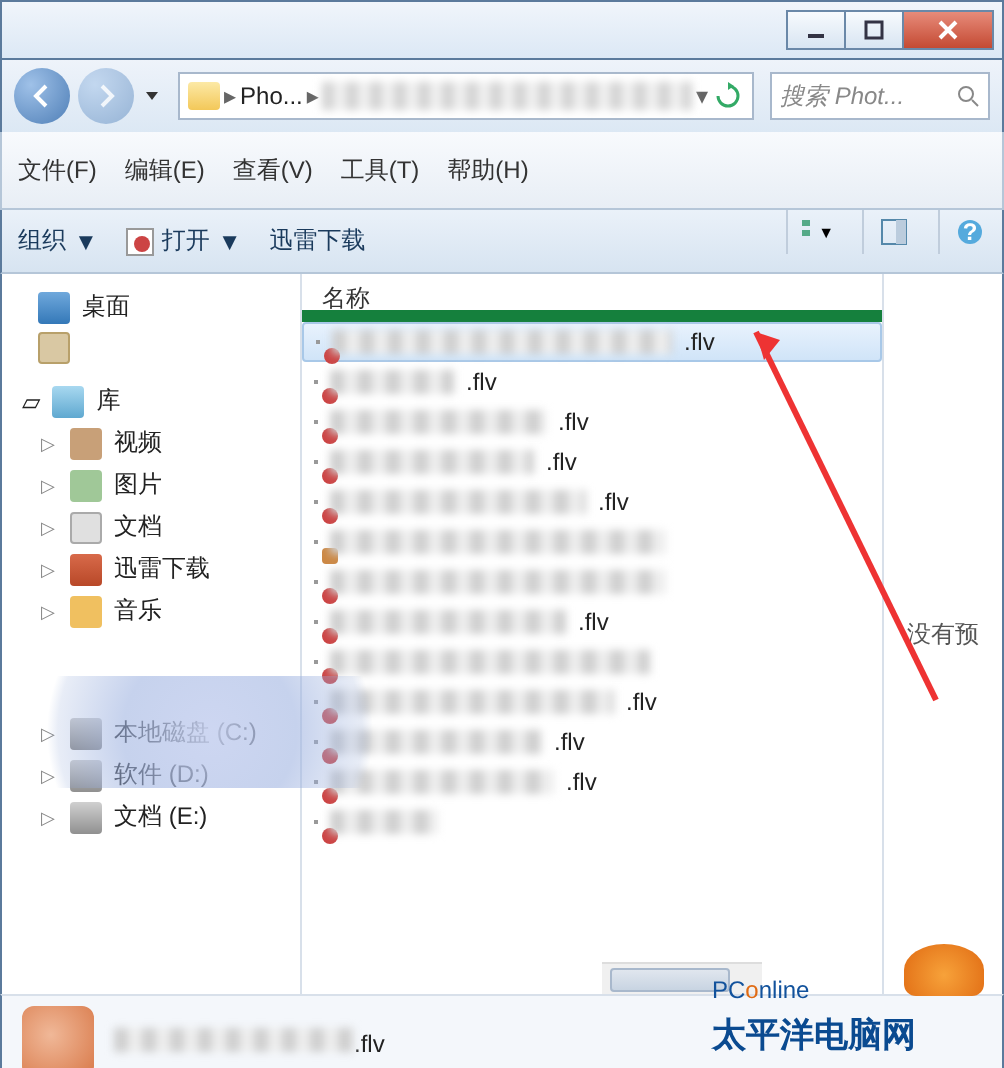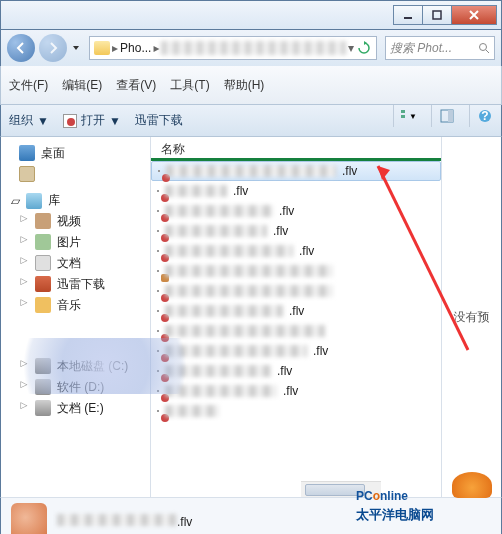--- a/index.html
+++ b/index.html
@@ -33,41 +33,41 @@
 
 
 .toolbar{height:32px;background:linear-gradient(#eaf1f9,#d7e4f1);border-left:1px solid #5b7a9c;border-right:1px solid #5b7a9c;border-bottom:1px solid #b5c6d8;display:flex;padding:0 8px;gap:14px}
 .toolbar .item{display:flex;align-items:center;gap:4px;cursor:pointer;color:#1a3a5c}
 .toolbar .spacer{flex:1}
 .toolbar .iconbtn{width:24px;height:22px;display:flex;align-items:center;justify-content:center;cursor:pointer;border-left:1px solid #c0cddc;padding-left:6px}
 
 
 .main{display:flex;height:360px;border-left:1px solid #5b7a9c;border-right:1px solid #5b7a9c;background:#fff;position:relative}
 .tree{width:150px;border-right:1px solid #d8e0ea;overflow:hidden;padding-top:6px}
-.tree .node{display:flex;gap:6px;padding:2px 4px 2px 18px;color:#222;cursor:pointer;white-space:nowrap}
+.tree .node{display:flex;align-items:center;gap:6px;padding:2px 4px 2px 18px;color:#222;cursor:pointer;white-space:nowrap}
 .tree .node .exp{width:10px;height:10px;display:flex;align-items:center;justify-content:center;color:#888;font-size:9px}
 .tree .ico{width:16px;height:16px;flex-shrink:0}
 .tree .hdr{padding:8px 4px 2px 10px;color:#222;display:flex;align-items:center;gap:6px}
 .ico.desktop{background:linear-gradient(#6fa8dc,#3478b8);border-radius:2px}
 .ico.recent{background:#d9c8a3;border:1px solid #b8a06a;border-radius:2px}
 .ico.folder{background:linear-gradient(#fce9a6,#f3c859);border-radius:2px}
 .ico.lib{background:linear-gradient(#a8d8f0,#5fa8d0);border-radius:2px}
 .ico.video{background:#c8a078;border-radius:2px}
 .ico.image{background:#a0c898;border-radius:2px}
 .ico.doc{background:#e0e0e0;border:1px solid #aaa;border-radius:2px}
 .ico.xl{background:linear-gradient(#d86a4a,#b84828);border-radius:2px}
 .ico.music{background:#f0c060;border-radius:2px}
 .ico.disk{background:linear-gradient(#d0d0d0,#909090);border-radius:2px}
 .ico.flv{background:#fff;border:1px solid #999;position:relative}
 .ico.flv::after{content:"";position:absolute;top:3px;left:3px;width:8px;height:8px;background:#c44;border-radius:50%}
 .ico.ra{background:#fff;border:1px solid #999;position:relative}
 .ico.ra::after{content:"";position:absolute;top:3px;left:3px;width:8px;height:8px;background:#c84;border-radius:2px}
 
 .filelist{flex:1;position:relative;overflow:hidden}
-.filelist .colhdr{height:24px;border-bottom:3px solid #15803d;padding:4px 10px;color:#333}
+.filelist .colhdr{height:24px;border-bottom:6px solid #15803d;padding:4px 10px;color:#333}
 .filelist .row{display:flex;align-items:center;gap:6px;height:20px;padding:0 6px;cursor:pointer}
 .filelist .row.sel{background:linear-gradient(#e8f2fd,#d0e4f8);border:1px solid #a8c8e8;border-radius:2px}
 .filelist .fname{color:#222;white-space:nowrap}
 .filelist .blur{height:12px;background:repeating-linear-gradient(90deg,#cfcfcf 0 7px,#eee 7px 14px);filter:blur(2px);display:inline-block}
 
 .preview{width:60px;border-left:1px solid #d8e0ea;display:flex;align-items:center;justify-content:center;color:#555;writing-mode:horizontal-tb;font-size:12px}
 
 
 .infobar{height:48px;border:1px solid #5b7a9c;border-top:1px solid #d8e0ea;display:flex;align-items:center;padding:4px 10px;gap:10px;background:#f4f7fb}
 .infobar .thumb{width:36px;height:36px;background:radial-gradient(circle at 40% 40%,#f0b898,#d87848);border-radius:6px}
@@ -77,23 +77,23 @@
 
 .hscroll{position:absolute;bottom:0;left:150px;right:60px;height:16px;background:#f0f0f0;border-top:1px solid #ddd;display:flex;align-items:center}
 .hscroll .thumb{width:60px;height:12px;background:linear-gradient(#e0e6ee,#c8d4e2);border:1px solid #a8b8cc;border-radius:2px;margin-left:4px}
 
 
 .ripple{position:absolute;left:0;top:338px;width:210px;height:56px;background:radial-gradient(circle at 50% 50%,rgba(200,210,240,.9),rgba(160,180,225,.6) 40%,rgba(140,164,214,.2) 70%,transparent 75%);pointer-events:none}
 .arrow{position:absolute;left:368px;top:160px;width:110px;height:200px;pointer-events:none}
 .arrow svg{width:100%;height:100%}
 .logo{position:absolute;right:6px;bottom:6px;width:150px;height:56px;pointer-events:none}
 .logo .sun{position:absolute;right:4px;top:0;width:40px;height:26px;background:radial-gradient(circle at 50% 60%,#f7a23a,#e06a12);border-radius:50% 50% 6px 6px}
-.logo .l1{position:absolute;left:10px;top:14px;font-weight:bold;color:#12529c;font-size:16px}
+.logo .l1{position:absolute;left:10px;top:14px;font-weight:normal;color:#12529c;font-size:16px}
 .logo .l1 .o{color:#e06a12}
-.logo .l2{position:absolute;left:10px;top:34px;color:#0a4a90;font-size:13px;font-weight:bold}
+.logo .l2{position:absolute;left:10px;top:34px;color:#0a4a90;font-size:17px;font-weight:bold}
 </style>
 </head>
 <body>
 
 <div class="titlebar">
   <div class="btn" title="最小化">
     <svg>
         <rect x="2" y="8" width="8" height="2" fill="#334"></rect>
       </svg>
   </div>

